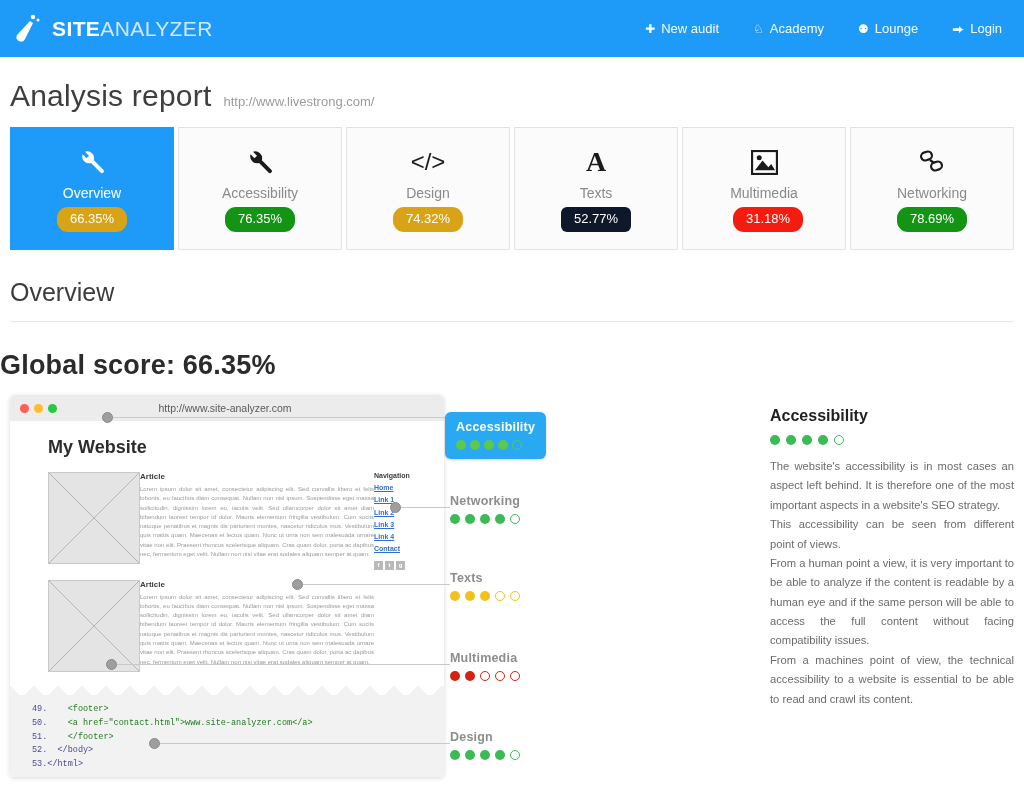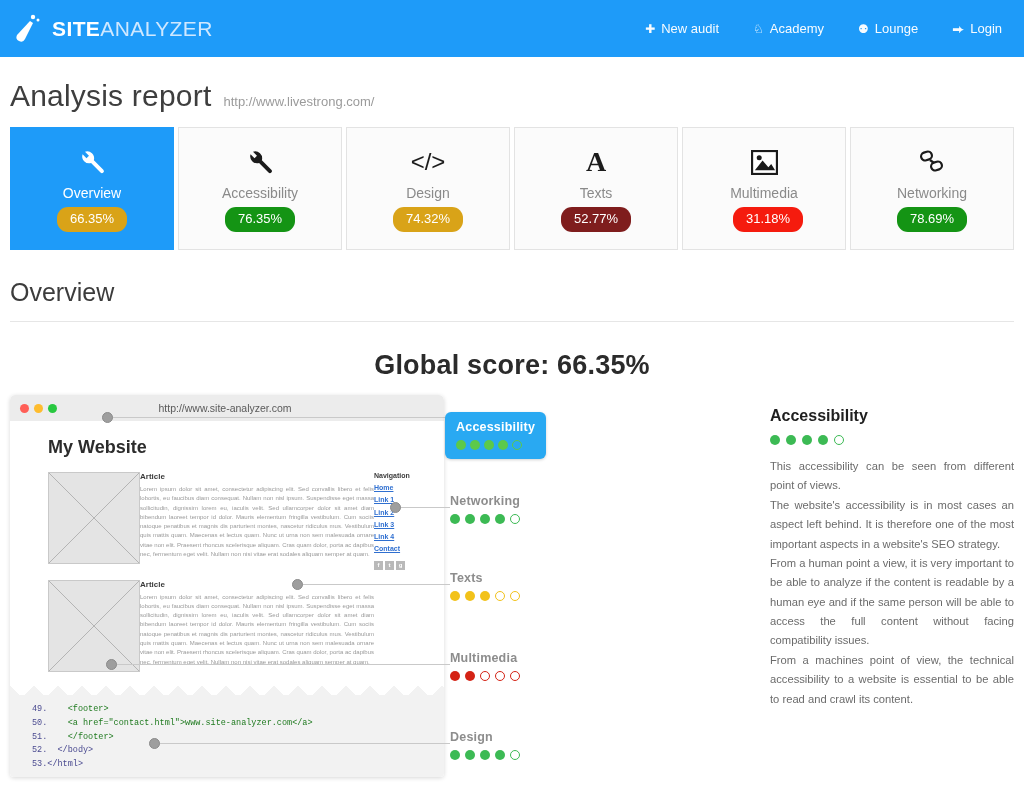--- a/index.html
+++ b/index.html
@@ -56,21 +56,21 @@
     font-size: 13px; color: #ffffff; line-height: 1.25;
   }
 
   
   .section-title {
     font-size: 25px; font-weight: 400; color: #3c3c3c;
     padding: 28px 0 14px 10px;
   }
   .divider { height: 1px; background: #e6e6e6; margin: 0 10px; }
   .global-score {
-    text-align: center; font-size: 27px; font-weight: bold;
+    text-align: left; font-size: 27px; font-weight: bold;
     color: #2b2b2b; padding: 28px 0 14px 0; letter-spacing: .2px;
   }
 
   
   .mock-wrap { position: relative; padding: 0 10px; height: 400px; }
 
   .browser {
     position: absolute; left: 10px; top: 0; width: 434px; height: 382px;
     background: #ffffff; border-radius: 5px 5px 4px 4px;
     box-shadow: 0 1px 4px rgba(0,0,0,.16);
@@ -220,21 +220,21 @@
       <span style="font-size:24px;color:#1b1b1b;font-family:'Liberation Sans',sans-serif;">&lt;/&gt;</span>
     </span>
     <span class="card-label">Design</span>
     <span class="badge" style="background: rgb(217, 163, 24);">74.32%</span>
   </div>
   <div class="card">
     <span class="card-icon">
       <span style="font-size:28px;color:#1b1b1b;font-family:'Liberation Serif',serif;font-weight:bold;">A</span>
     </span>
     <span class="card-label">Texts</span>
-    <span class="badge" style="background: #7f1d1d;">52.77%</span>
+    <span class="badge" style="background: #0f172a; border-radius: 6px;">52.77%</span>
   </div>
   <div class="card">
     <span class="card-icon">
       <svg width="27" height="25" viewBox="0 0 28 26">
         <rect x="1" y="1" width="26" height="24" fill="#fff" stroke="#1b1b1b" stroke-width="2.4"></rect>
         <circle cx="8.5" cy="8" r="2.6" fill="#1b1b1b"></circle>
         <path d="M4 21 L12 11 L18 18 L21 14.5 L25 21 Z" fill="#1b1b1b"></path>
       </svg>
     </span>
     <span class="card-label">Multimedia</span>
@@ -384,18 +384,18 @@
 
   <div class="panel">
     <div class="panel-title">Accessibility</div>
     <div class="ratings">
         <span class="rd" style="background: rgb(60, 186, 84);"></span>
         <span class="rd" style="background: rgb(60, 186, 84);"></span>
         <span class="rd" style="background: rgb(60, 186, 84);"></span>
         <span class="rd" style="background: rgb(60, 186, 84);"></span>
         <span class="rd" style="background: transparent; border: 1.5px solid rgb(60, 186, 84);"></span>
       </div>
+    <p>The website's accessibility is in most cases an aspect left behind. It is therefore one of the most important aspects in a website's SEO strategy.</p>
     <p>This accessibility can be seen from different point of views.</p>
-    <p>The website's accessibility is in most cases an aspect left behind. It is therefore one of the most important aspects in a website's SEO strategy.</p>
     <p>From a human point a view, it is very important to be able to analyze if the content is readable by a human eye and if the same person will be able to access the full content without facing compatibility issues.</p>
     <p>From a machines point of view, the technical accessibility to a website is essential to be able to read and crawl its content.</p>
   </div>
 </div>
 
 </body></html>

